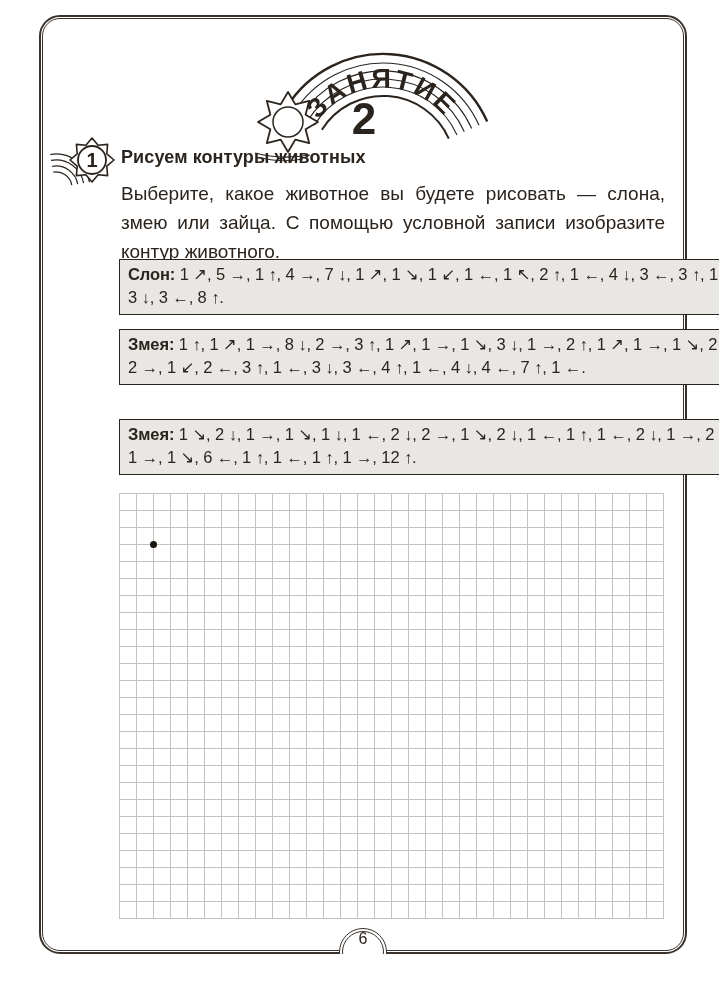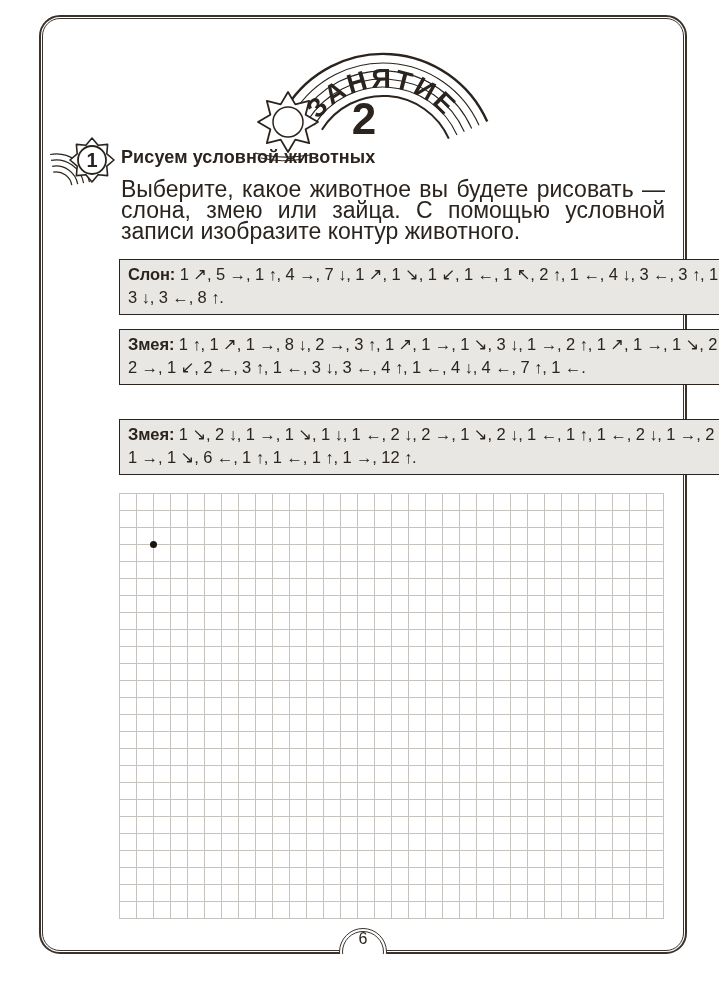--- a/index.html
+++ b/index.html
@@ -22,21 +22,21 @@
   
   .marker-svg{position:absolute;left:50px;top:136px;width:75px;height:56px;}
   .marker-svg text{font-family:"Liberation Sans","DejaVu Sans",sans-serif;}
   
   .task-title{
     position:absolute;left:121px;top:147px;width:544px;
     font-size:18px;font-weight:700;letter-spacing:.1px;
   }
   .instruction{
     position:absolute;left:121px;top:179px;width:544px;
-    font-size:23px;line-height:21px;text-align:justify;
+    font-size:19px;line-height:29px;text-align:justify;
   }
   
   .seq-box{
     position:absolute;left:119px;width:647px;box-sizing:border-box;
     background:#e8e7e4;border:1.5px solid #2b241e;
     padding:2.5px 8px 4px 8px;
     font-size:16.5px;line-height:23.5px;letter-spacing:-0.1px;
   }
   .seq-box .seq-label{font-weight:700;}
   #box-elephant{top:259px;}
@@ -109,21 +109,21 @@
     <path d="M 1.1 24.4 A 28 28 0 0 1 33.6 47.1"></path>
     <path d="M 0.1 18.5 A 34 34 0 0 1 39.5 46.1"></path>
   </g>
   <g>
     <path d="M64 24 L56.8 17.9 L57.6 8.4 L48.1 9.2 L42 2 L35.9 9.2 L26.4 8.4 L27.2 17.9 L20 24 L27.2 30.1 L26.4 39.6 L35.9 38.8 L42 46 L48.1 38.8 L57.6 39.6 L56.8 30.1 Z" fill="#ffffff" stroke="#2b241e" stroke-width="1.6" stroke-linejoin="round"></path>
     <circle cx="42" cy="24" r="14" fill="#ffffff" stroke="#2b241e" stroke-width="1.8"></circle>
   </g>
   <text x="42" y="31" font-size="20" font-weight="700" fill="#2b241e" text-anchor="middle">1</text>
 </svg>
 
-<div class="task-title">Рисуем условной животных</div>
+<div class="task-title">Рисуем контуры животных</div>
 <div class="instruction">Выберите, какое животное вы будете рисовать — слона, змею или зайца. С помощью условной записи изобразите контур животного.</div>
 
 <div class="seq-box" id="box-elephant">
   <span class="seq-label">Слон:</span>
   <span class="seq-steps">1&nbsp;↗, 5&nbsp;→, 1&nbsp;↑, 4&nbsp;→, 7&nbsp;↓, 1&nbsp;↗, 1&nbsp;↘, 1&nbsp;↙, 1&nbsp;←, 1&nbsp;↖, 2&nbsp;↑, 1&nbsp;←, 4&nbsp;↓, 3&nbsp;←, 3&nbsp;↑, 1&nbsp;←, 3&nbsp;↓, 3&nbsp;←, 8&nbsp;↑.</span>
 </div>
 <div class="seq-box" id="box-snake">
   <span class="seq-label">Змея:</span>
   <span class="seq-steps">1&nbsp;↑, 1&nbsp;↗, 1&nbsp;→, 8&nbsp;↓, 2&nbsp;→, 3&nbsp;↑, 1&nbsp;↗, 1&nbsp;→, 1&nbsp;↘, 3&nbsp;↓, 1&nbsp;→, 2&nbsp;↑, 1&nbsp;↗, 1&nbsp;→, 1&nbsp;↘, 2&nbsp;↓, 2&nbsp;→, 1&nbsp;↙, 2&nbsp;←, 3&nbsp;↑, 1&nbsp;←, 3&nbsp;↓, 3&nbsp;←, 4&nbsp;↑, 1&nbsp;←, 4&nbsp;↓, 4&nbsp;←, 7&nbsp;↑, 1&nbsp;←.</span>
 </div>

